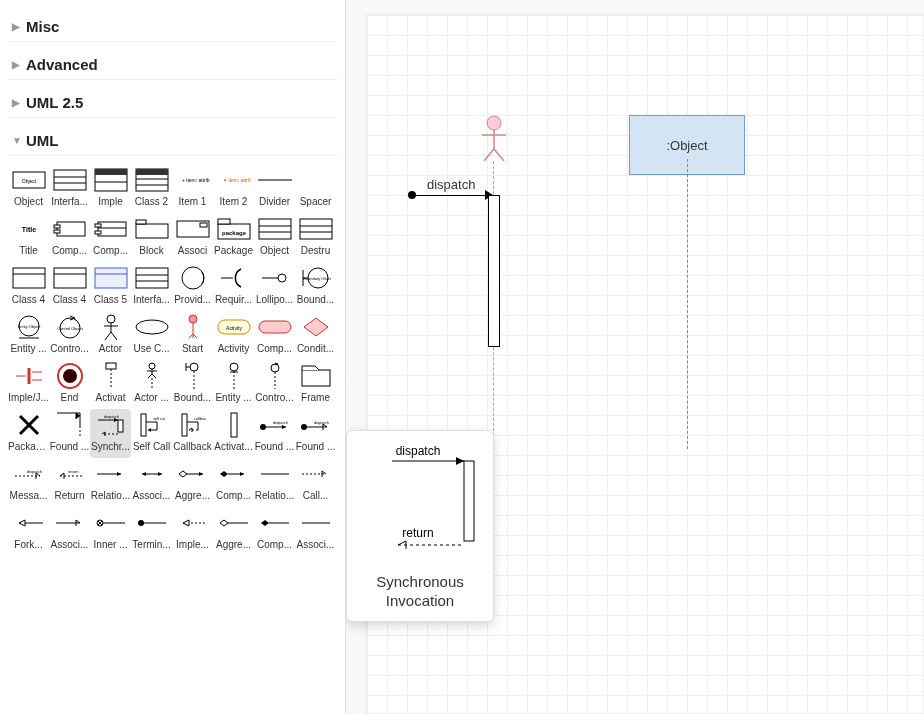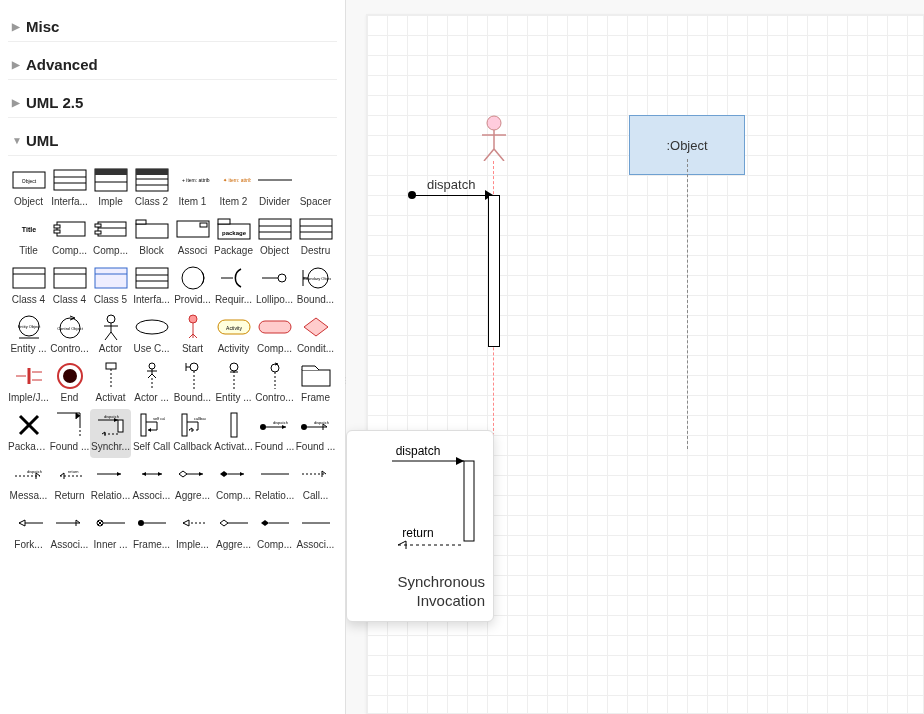--- a/index.html
+++ b/index.html
@@ -113,21 +113,21 @@
   .tooltip-preview {
     width: 100%;
     height: 124px;
     display:flex;
     align-items:center;
     justify-content:center;
     margin-bottom:6px;
   }
   .tooltip-title {
     font-size: 15px;
-    text-align: right;
+    text-align: center;
     padding: 4px 0 2px;
     line-height: 1.25;
   }
   
   .actor {
     position:absolute;
     left: 112px;
     top: 100px;
   }
   .actor-life {
@@ -789,21 +789,21 @@
         </div>
         <div class="shape-label">Inner ...</div>
       </div>
       <div class="shape-item">
         <div class="shape-thumb">
           <svg width="32" height="10">
             <circle cx="5" cy="5" r="3" fill="#000"></circle>
             <line x1="8" y1="5" x2="30" y2="5" stroke="#000"></line>
           </svg>
         </div>
-        <div class="shape-label">Frame...</div>
+        <div class="shape-label">Termin...</div>
       </div>
       <div class="shape-item">
         <div class="shape-thumb">
           <svg width="32" height="8">
             <line x1="6" y1="4" x2="30" y2="4" stroke="#000" stroke-dasharray="2,2"></line>
             <polygon points="6,4 12,1 12,7" fill="#fff" stroke="#000"></polygon>
           </svg>
         </div>
         <div class="shape-label">Imple...</div>
       </div>

